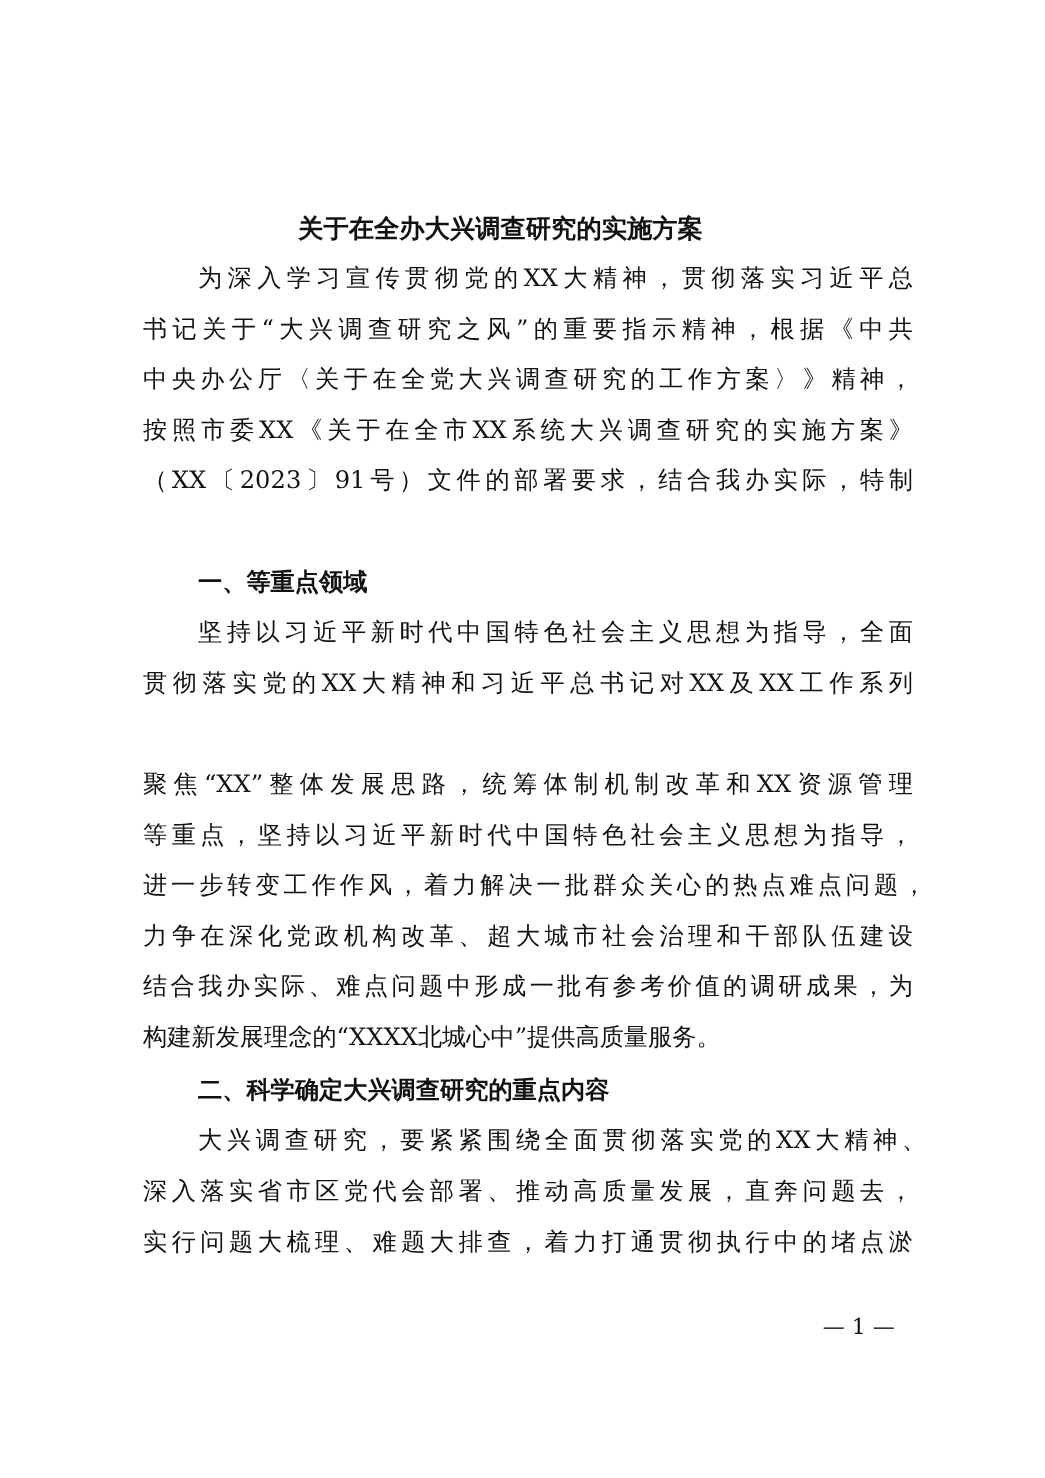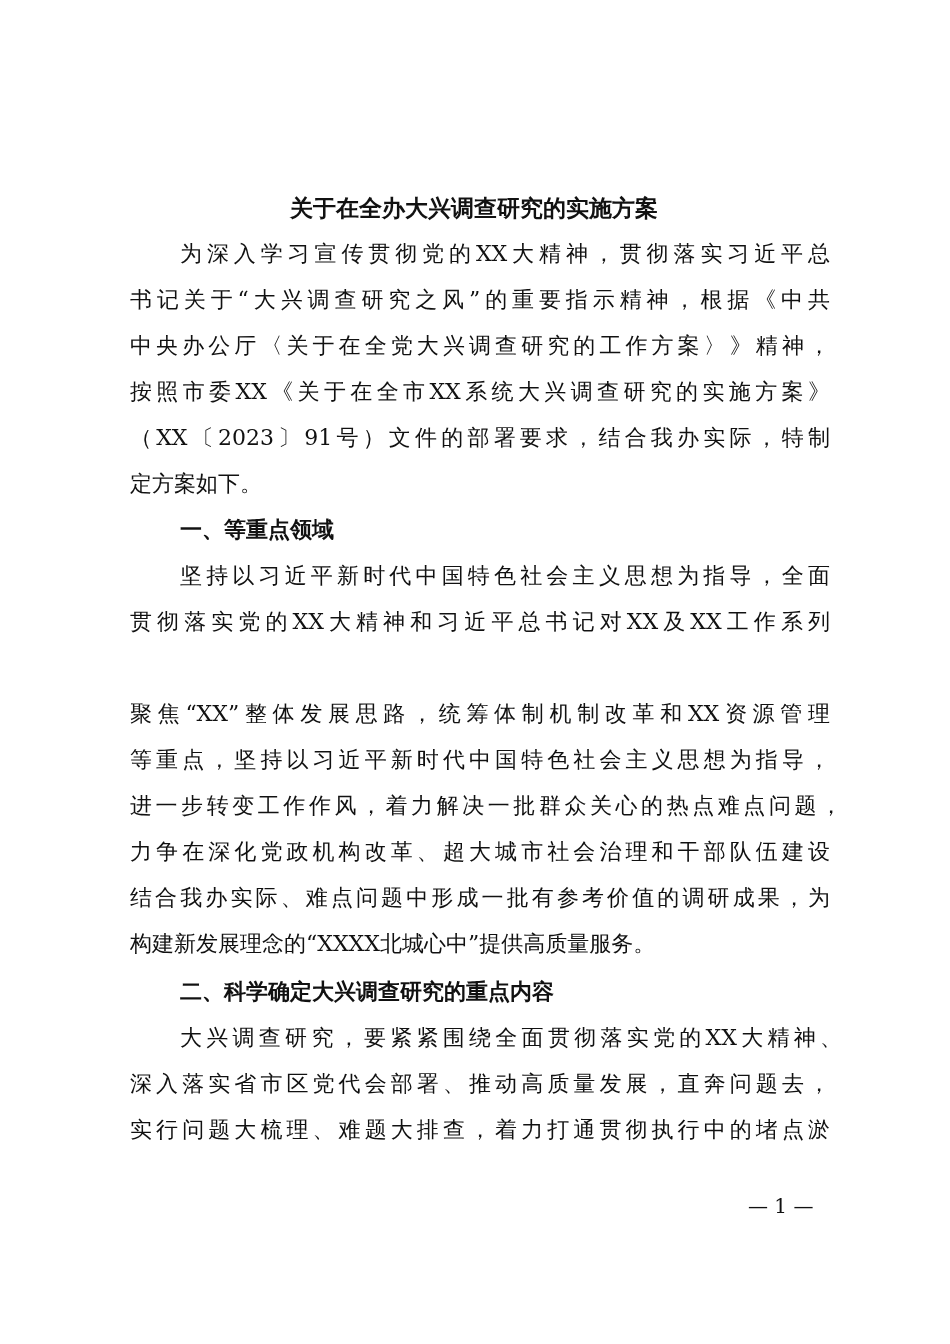--- a/index.html
+++ b/index.html
@@ -1,37 +1,36 @@
 <!DOCTYPE html>
 <html><head>
 <meta charset="utf-8">
 <style>
   html, body { margin: 0; padding: 0; background: #ffffff; }
   body { width: 950px; height: 1344px; position: relative; overflow: hidden; font-family: "DejaVu Serif", "Liberation Serif", serif; color: #111; }
   .page { position: absolute; left: 0; top: 0; width: 950px; height: 1344px; background: #fff; }
-  .title { position: absolute; left: 0; width: 910px; top: 190px; text-align: center; font-size: 23px; font-weight: bold; line-height: 36px; letter-spacing: 0px; padding-left: 19px; }
+  .title { position: absolute; left: 0; width: 910px; top: 190px; text-align: center; font-size: 23px; font-weight: bold; line-height: 36px; letter-spacing: 0px; }
   .line { position: absolute; left: 130px; width: 700px; font-size: 22px; line-height: 32px; text-align: justify; text-align-last: justify; white-space: nowrap; }
   .line.last { text-align-last: left; }
   .line.indent { left: 180px; width: 650px; }
   .line.wide { width: 712px; }
   .heading { position: absolute; left: 180px; font-size: 22px; font-weight: bold; line-height: 32px; font-family: "DejaVu Sans", "Liberation Sans", sans-serif; }
   .pagenum { position: absolute; left: 748px; top: 1192px; font-size: 20px; line-height: 28px; }
 </style>
 </head>
 <body>
 
 <div class="page">
   <div class="title">关于在全办大兴调查研究的实施方案</div>
 
   <div class="line" style="top:284px;">书记关于“大兴调查研究之风”的重要指示精神，根据《中共</div>
   <div class="line indent" style="top:238px;">为深入学习宣传贯彻党的XX大精神，贯彻落实习近平总</div>
   <div class="line" style="top:330px;">中央办公厅〈关于在全党大兴调查研究的工作方案〉》精神，</div>
   <div class="line" style="top:376px;">按照市委XX《关于在全市XX系统大兴调查研究的实施方案》</div>
   <div class="line" style="top:422px;">（XX〔2023〕91号）文件的部署要求，结合我办实际，特制</div>
-  <div class="line last" style="top:468px;">定方案如下。</div>
 
   <div class="heading" style="top:514px;">一、等重点领域</div>
 
   <div class="line indent" style="top:560px;">坚持以习近平新时代中国特色社会主义思想为指导，全面</div>
   <div class="line" style="top:606px;">贯彻落实党的XX大精神和习近平总书记对XX及XX工作系列</div>
   <div class="line" style="top:698px;">聚焦“XX”整体发展思路，统筹体制机制改革和XX资源管理</div>
   <div class="line" style="top:744px;">等重点，坚持以习近平新时代中国特色社会主义思想为指导，</div>
   <div class="line wide" style="top:790px;">进一步转变工作作风，着力解决一批群众关心的热点难点问题，</div>
   <div class="line" style="top:836px;">力争在深化党政机构改革、超大城市社会治理和干部队伍建设</div>
   <div class="line" style="top:882px;">结合我办实际、难点问题中形成一批有参考价值的调研成果，为</div>

